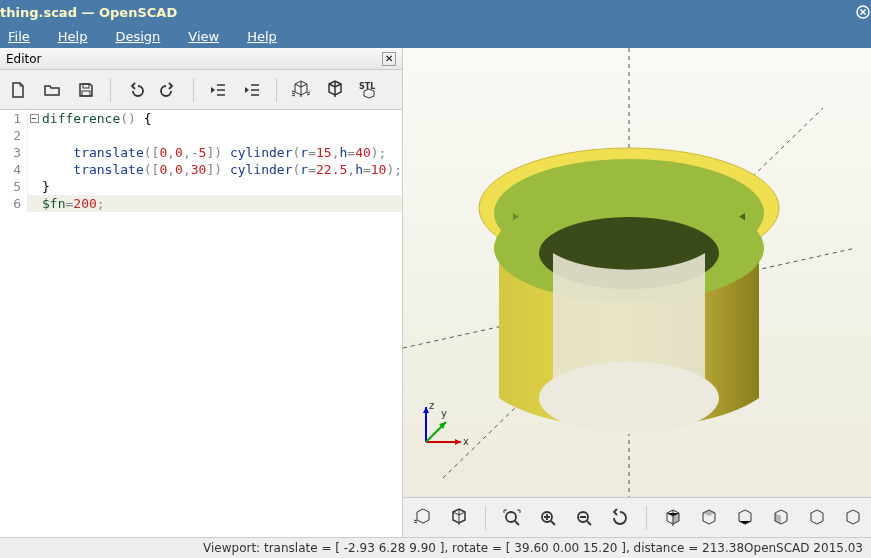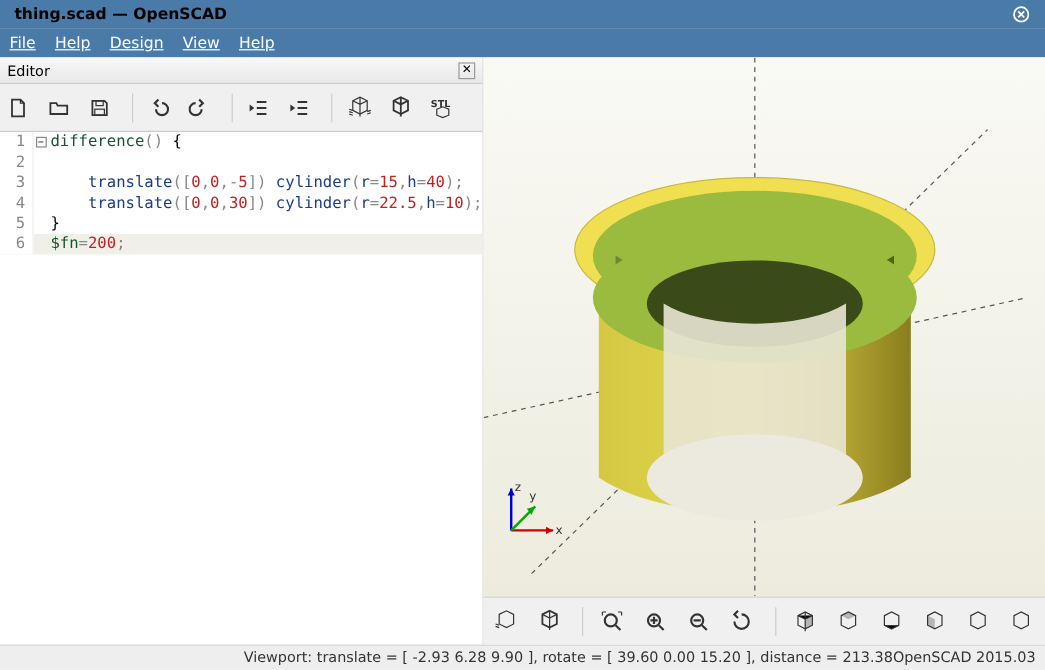--- a/index.html
+++ b/index.html
@@ -1,28 +1,28 @@
 <!DOCTYPE html>
 <html><head>
 <meta charset="utf-8">
 <style>
 * { box-sizing: border-box; margin: 0; padding: 0; }
 body { font-family: "DejaVu Sans", Arial, sans-serif; font-size: 12px; background: #e8e8e8; width: 871px; height: 558px; overflow: hidden; }
-.titlebar { background: #4a7aa8; color: #000000; height: 24px; display: flex; align-items: center; padding: 0 12px; font-size: 13px; }
+.titlebar { background: #4a7aa8; color: #fef9c3; height: 24px; display: flex; align-items: center; padding: 0 0; font-size: 13px; }
 .titlebar-title { flex: 1; font-weight: bold; }
 .titlebar-close { width: 16px; height: 16px; display: flex; align-items: center; justify-content: center; cursor: pointer; }
-.menubar { background: #4a7aa8; height: 24px; display: flex; align-items: center; padding: 0 8px; gap: 16px; color: #fff; font-size: 13px; }
+.menubar { background: #4a7aa8; height: 24px; display: flex; align-items: center; padding: 0 8px; gap: 28px; color: #fff; font-size: 13px; }
 .menubar span { text-decoration: underline; cursor: pointer; }
 .content { display: flex; height: 489px; background: #fff; }
 .editor-panel { width: 418px; border-right: 1px solid #ccc; display: flex; flex-direction: column; background: #f5f5f5; }
 .editor-header { height: 22px; background: linear-gradient(#f8f8f8,#e8e8e8); border-bottom: 1px solid #ccc; display: flex; align-items: center; padding: 0 6px; font-size: 12px; }
 .editor-header-title { flex: 1; }
 .editor-header-close { width: 14px; height: 14px; border: 1px solid #999; display: flex; align-items: center; justify-content: center; font-size: 10px; cursor: pointer; }
 .editor-toolbar { height: 40px; background: #f0f0f0; border-bottom: 1px solid #ccc; display: flex; align-items: center; padding: 0 6px; gap: 10px; }
-.tb-icon { width: 24px; height: 24px; display: flex; align-items: center; justify-content: flex-start; cursor: pointer; color: #333; }
+.tb-icon { width: 24px; height: 24px; display: flex; align-items: center; justify-content: center; cursor: pointer; color: #333; }
 .tb-sep { width: 1px; height: 24px; background: #ccc; margin: 0 2px; }
 .code-area { flex: 1; background: #fff; font-family: "DejaVu Sans Mono", monospace; font-size: 13px; overflow: auto; }
 .code-line { display: flex; height: 17px; line-height: 17px; }
 .code-line.hl { background: #f0f0e8; }
 .gutter { width: 28px; text-align: right; padding-right: 6px; color: #888; background: #fff; border-right: 1px solid #eee; }
 .fold { width: 12px; display: flex; align-items: center; justify-content: center; }
 .fold-box { width: 9px; height: 9px; border: 1px solid #888; font-size: 8px; line-height: 7px; text-align: center; background: #fff; }
 .code { padding-left: 2px; white-space: pre; }
 .kw { color: #14532d; }
 .fn { color: #1a3a8a; }

